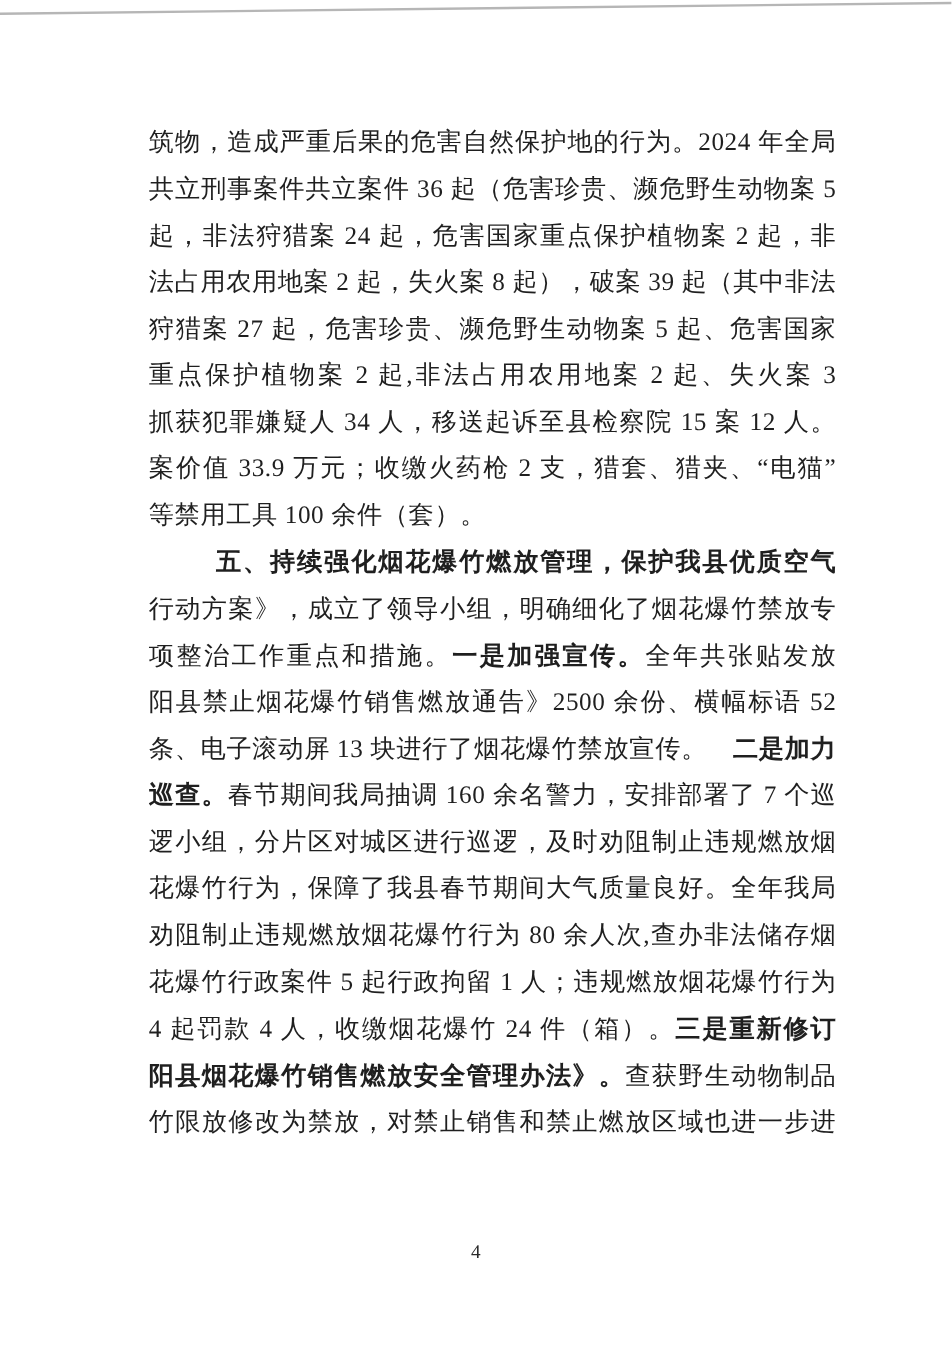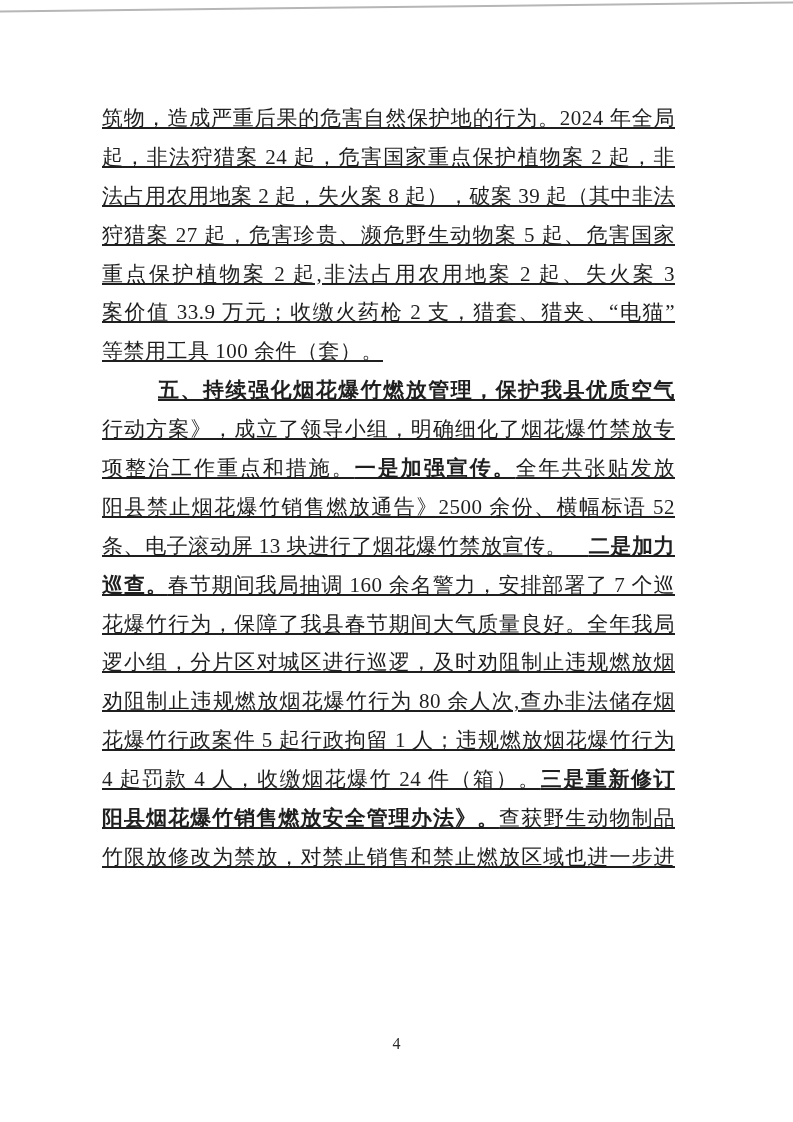--- a/index.html
+++ b/index.html
@@ -16,24 +16,23 @@
     position: absolute;
     top: 6px;
     left: -6px;
     width: 805px;
     height: 2px;
     background: #b6b6b6;
     transform: rotate(-0.65deg);
   }
   .content {
     position: absolute;
-    left: 102px;
+    left: 124px;
     top: 99px;
     width: 573px;
-    text-decoration: underline;
   }
   .line {
     font-size: 21px;
     line-height: 38.9px;
     height: 38.9px;
     letter-spacing: 0.5px;
     white-space: pre-wrap;
     overflow: hidden;
   }
   .line.j {
@@ -61,34 +60,36 @@
     font-family: "Liberation Serif", "DejaVu Serif", serif;
   }
 </style>
 </head>
 <body>
 
 <div class="page">
   <div class="scan-edge"></div>
   <div class="content">
       <div class="line j"><span>筑物，造成严重后果的危害自然保护地的行为。2024 年全局</span></div>
+      <div class="line j"><span>共立刑事案件共立案件 36 起（危害珍贵、濒危野生动物案 5</span></div>
       <div class="line j"><span>起，非法狩猎案 24 起，危害国家重点保护植物案 2 起，非</span></div>
       <div class="line j"><span>法占用农用地案 2 起，失火案 8 起），破案 39 起（其中非法</span></div>
       <div class="line j"><span>狩猎案 27 起，危害珍贵、濒危野生动物案 5 起、危害国家</span></div>
       <div class="line j"><span>重点保护植物案 2 起,非法占用农用地案 2 起、失火案 3 起），</span></div>
+      <div class="line j"><span>抓获犯罪嫌疑人 34 人，移送起诉至县检察院 15 案 12 人。</span></div>
       <div class="line j"><span>案价值 33.9 万元；收缴火药枪 2 支，猎套、猎夹、“电猫”</span></div>
       <div class="line"><span>等禁用工具 100 余件（套）。</span></div>
       <div class="line j ind"><span class="b">五、持续强化烟花爆竹燃放管理，保护我县优质空气</span></div>
       <div class="line j"><span>行动方案》，成立了领导小组，明确细化了烟花爆竹禁放专</span></div>
       <div class="line j"><span>项整治工作重点和措施。</span><span class="b">一是加强宣传。</span><span>全年共张贴发放《略</span></div>
       <div class="line j"><span>阳县禁止烟花爆竹销售燃放通告》2500 余份、横幅标语 52</span></div>
       <div class="line j"><span>条、电子滚动屏 13 块进行了烟花爆竹禁放宣传。　</span><span class="b">二是加力</span></div>
       <div class="line j"><span class="b">巡查。</span><span>春节期间我局抽调 160 余名警力，安排部署了 7 个巡</span></div>
+      <div class="line j"><span>逻小组，分片区对城区进行巡逻，及时劝阻制止违规燃放烟</span></div>
       <div class="line j"><span>花爆竹行为，保障了我县春节期间大气质量良好。全年我局</span></div>
-      <div class="line j"><span>逻小组，分片区对城区进行巡逻，及时劝阻制止违规燃放烟</span></div>
       <div class="line j"><span>劝阻制止违规燃放烟花爆竹行为 80 余人次,查办非法储存烟</span></div>
       <div class="line j"><span>花爆竹行政案件 5 起行政拘留 1 人；违规燃放烟花爆竹行为</span></div>
       <div class="line j"><span>4 起罚款 4 人，收缴烟花爆竹 24 件（箱）。</span><span class="b">三是重新修订《略</span></div>
       <div class="line j"><span class="b">阳县烟花爆竹销售燃放安全管理办法》。</span><span>查获野生动物制品</span></div>
       <div class="line j"><span>竹限放修改为禁放，对禁止销售和禁止燃放区域也进一步进</span></div>
     </div>
   <div class="page-number">4</div>
 </div>
 
 </body></html>

